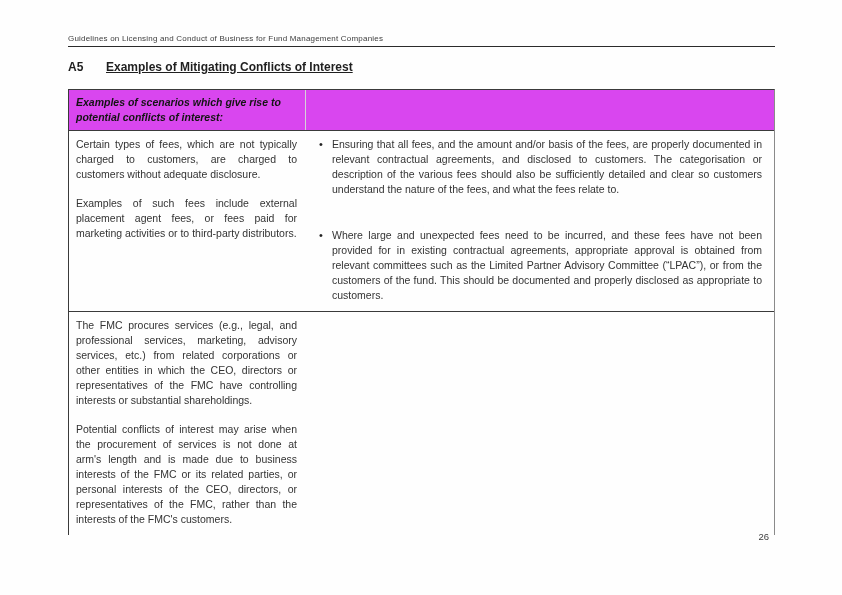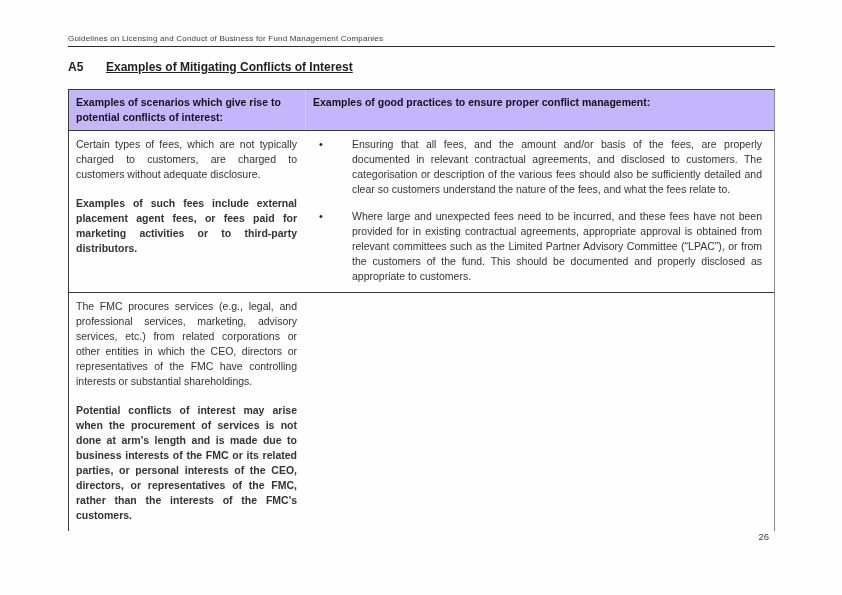--- a/index.html
+++ b/index.html
@@ -46,22 +46,23 @@
   
   .doc-table {
     margin-top: 15px;
     width: 707px;
     border-top: 1px solid #3a3a3a;
     border-left: 1px solid #3a3a3a;
     border-right: 1px solid #8a8a8a;
   }
   .t-header {
     display: flex;
-    background: #c4b5fd;
+    background: #d946ef;
     border-bottom: 1px solid #3a3a3a;
+    font-style: italic;
   }
   .t-header .cell {
     font-weight: bold;
     color: #141414;
     font-size: 10.5px;
     line-height: 15px;
     padding: 5px 8px 5px 7px;
   }
   .t-header .cell.left { border-right: 1px solid #d5d5d5; }
   .t-row { display: flex; }
@@ -73,24 +74,24 @@
   .cell.right {
     flex: 1 1 auto;
   }
   .t-row .cell {
     font-size: 10.5px;
     line-height: 15px;
     text-align: justify;
     padding: 6px 7px 8px 7px;
   }
   .t-row .cell.right { padding-left: 4px; padding-right: 12px; }
-  .t-row .cell.left p + p { margin-top: 14px; font-weight: bold; }
+  .t-row .cell.left p + p { margin-top: 14px; }
   .t-row .cell.left { padding-right: 9px; }
-  .bullet-item { display: flex; gap: 20px; }
-  .bullet-item + .bullet-item { margin-top: 12px; }
+  .bullet-item { display: flex; }
+  .bullet-item + .bullet-item { margin-top: 31px; }
   .bullet-dot {
     flex: 0 0 22px;
     text-align: center;
     color: #222222;
   }
   .bullet-dot::before { content: "\2022"; font-size: 11px; }
   .bullet-text { flex: 1 1 auto; }
   
   
   .page-number {
@@ -111,21 +112,20 @@
 
   <div class="section-heading">
     <span class="section-number">A5</span>
     <span class="section-title">Examples of Mitigating Conflicts of Interest</span>
   </div>
 
   <div class="doc-table">
 
     <div class="t-header">
       <div class="cell left">Examples of scenarios which give rise to potential conflicts of interest:</div>
-      <div class="cell right">Examples of good practices to ensure proper conflict management:</div>
     </div>
 
     <div class="t-row">
       <div class="cell left">
         <p>Certain types of fees, which are not typically charged to customers, are charged to customers without adequate disclosure.</p>
         <p>Examples of such fees include external placement agent fees, or fees paid for marketing activities or to third-party distributors.</p>
       </div>
       <div class="cell right">
         <div class="bullet-item">
           <span class="bullet-dot"></span>

